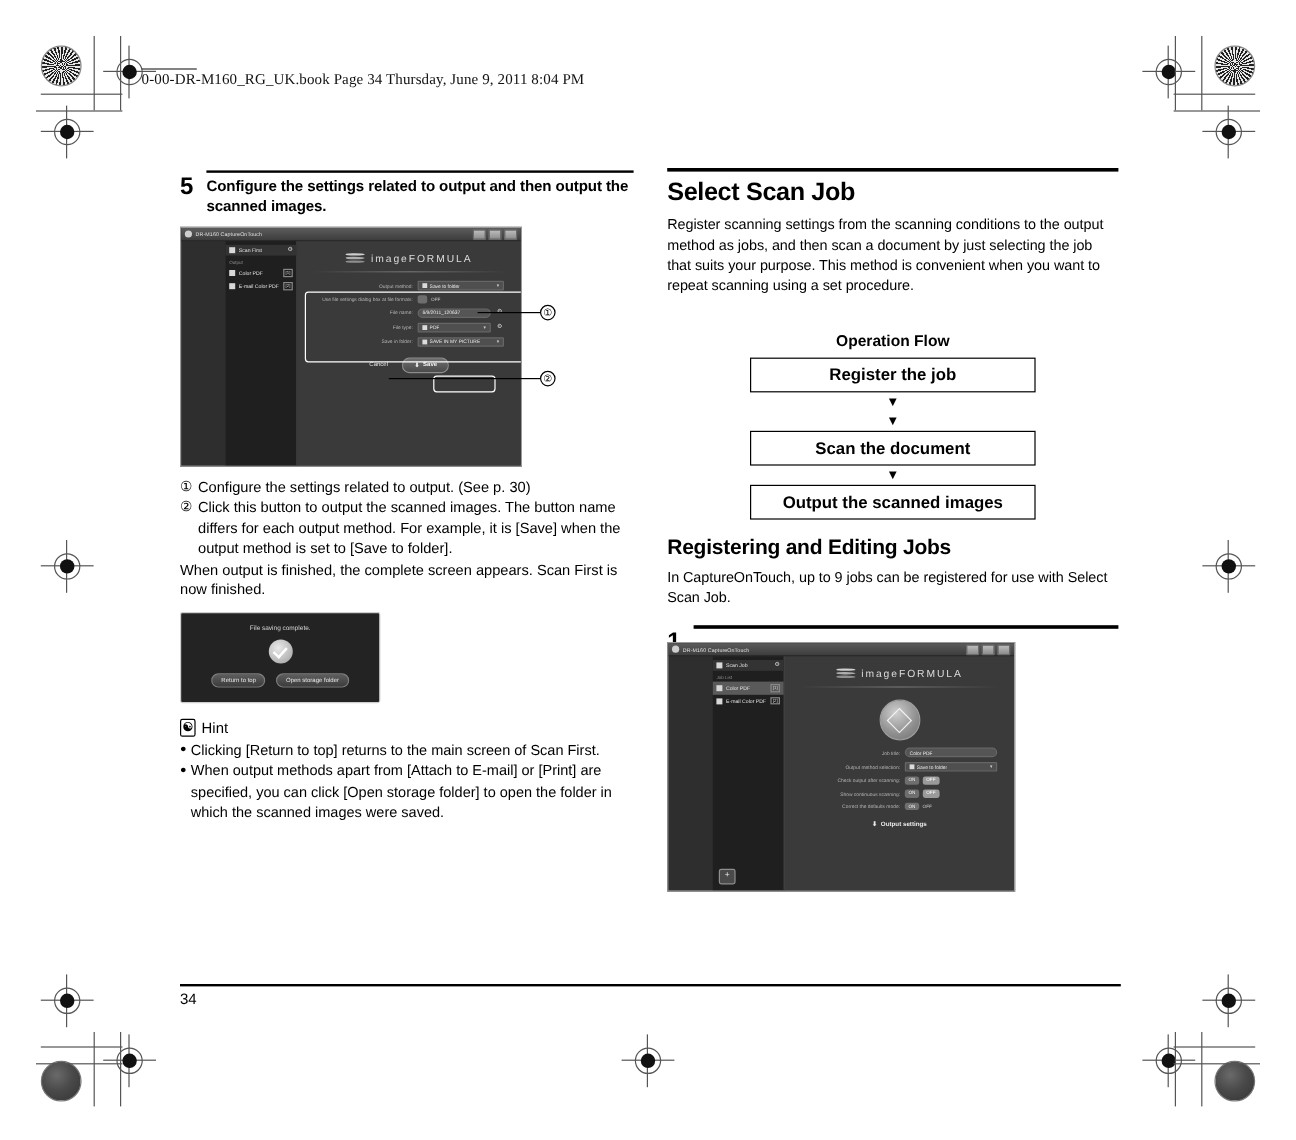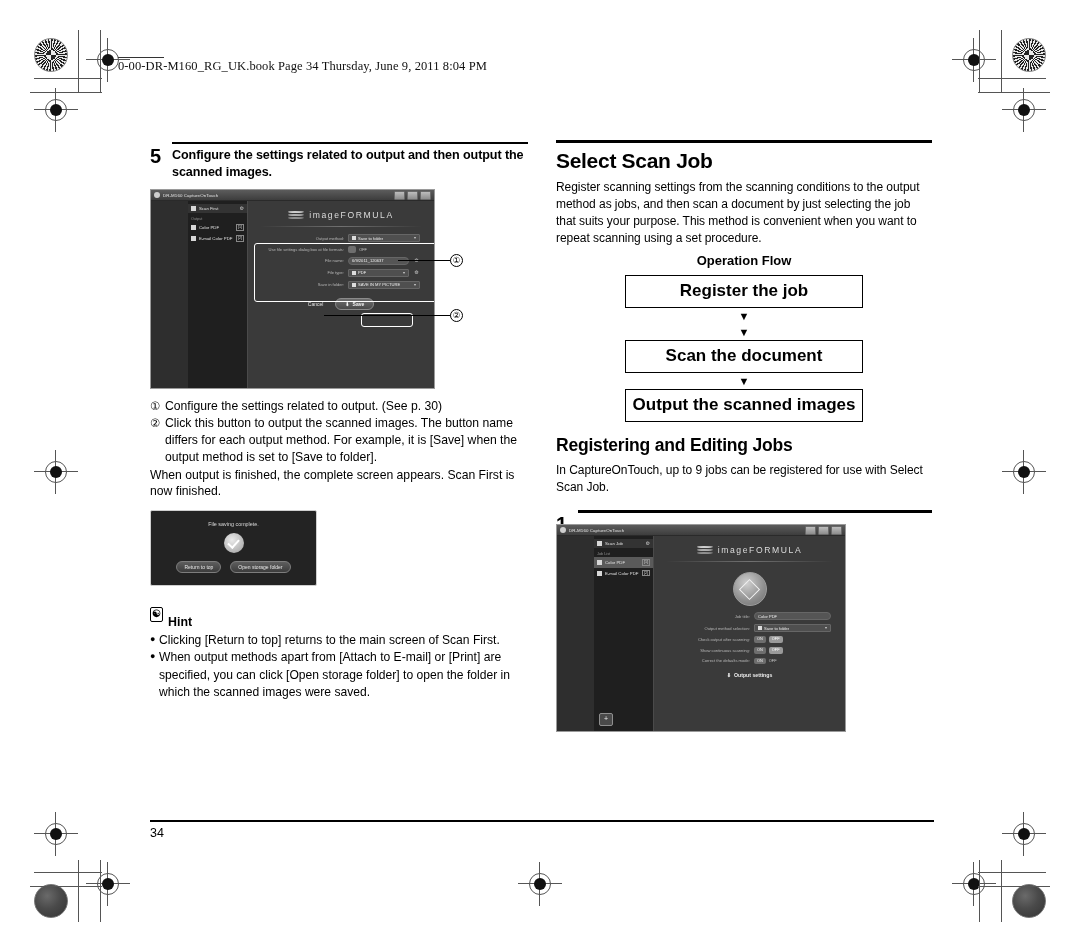--- a/index.html
+++ b/index.html
@@ -127,33 +127,33 @@
   }
 
   .body-text {
     font-size: 12px;
     line-height: 1.42;
     letter-spacing: -0.05px;
   }
 
   
   .flow {
-    margin: 6px 0 0 0;
+    margin: 29px 0 0 0;
     width: 100%;
   }
   .flow-title {
     text-align: center;
     font-size: 13px;
     font-weight: bold;
     margin-bottom: 7px;
   }
   .flow-box {
     border: 1.4px solid #000;
     text-align: center;
-    font-size: 17px;
+    font-size: 14px;
     font-weight: bold;
     padding: 5px 0 6px 0;
     background: #fff;
     margin: 0 auto;
     width: 236px;
   }
   .flow-arrow {
     text-align: center;
     font-size: 11px;
     line-height: 1;
@@ -193,22 +193,21 @@
     display: flex;
     align-items: center;
     justify-content: center;
     font-size: 10px;
     line-height: 1;
     font-weight: bold;
     box-sizing: border-box;
   }
   .hint-label {
     font-size: 12.4px;
-    font-weight: bold;
-    margin-top: 16px;
+    font-weight: normal;
   }
   .hint-list {
     font-size: 12.1px;
     line-height: 1.42;
   }
   .hint-item {
     display: flex;
     align-items: flex-start;
   }
   .hint-bullet {

